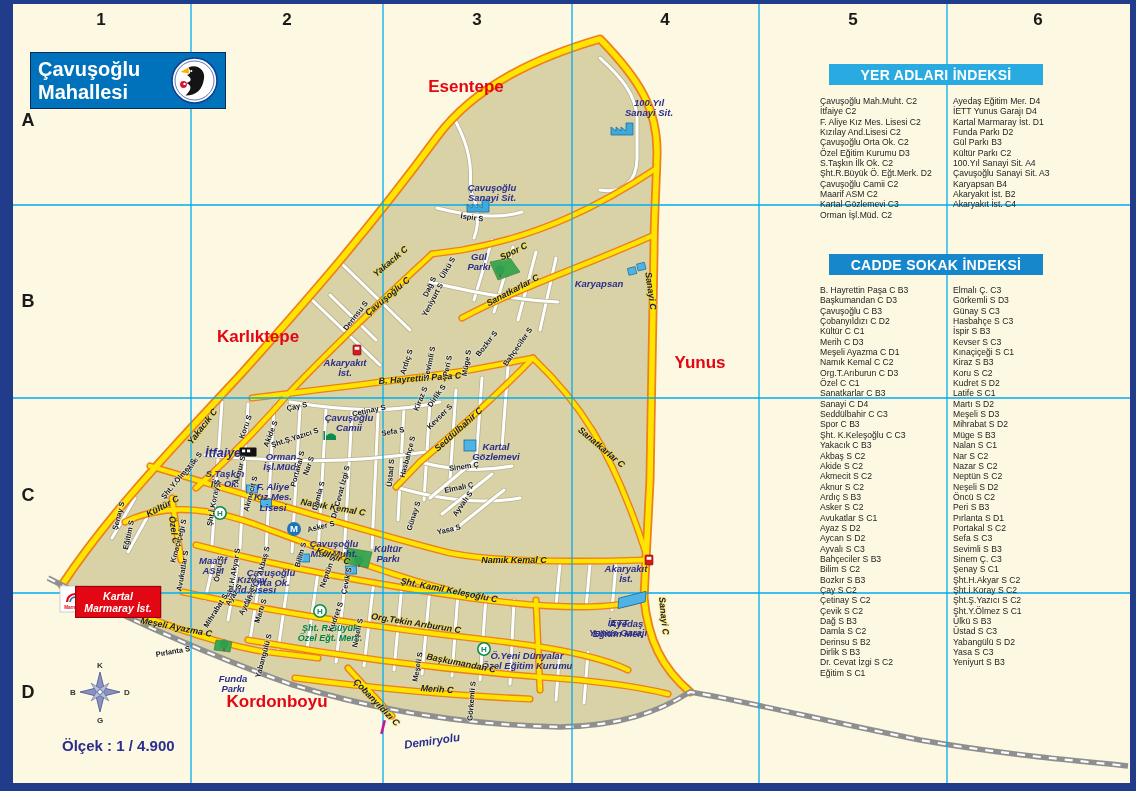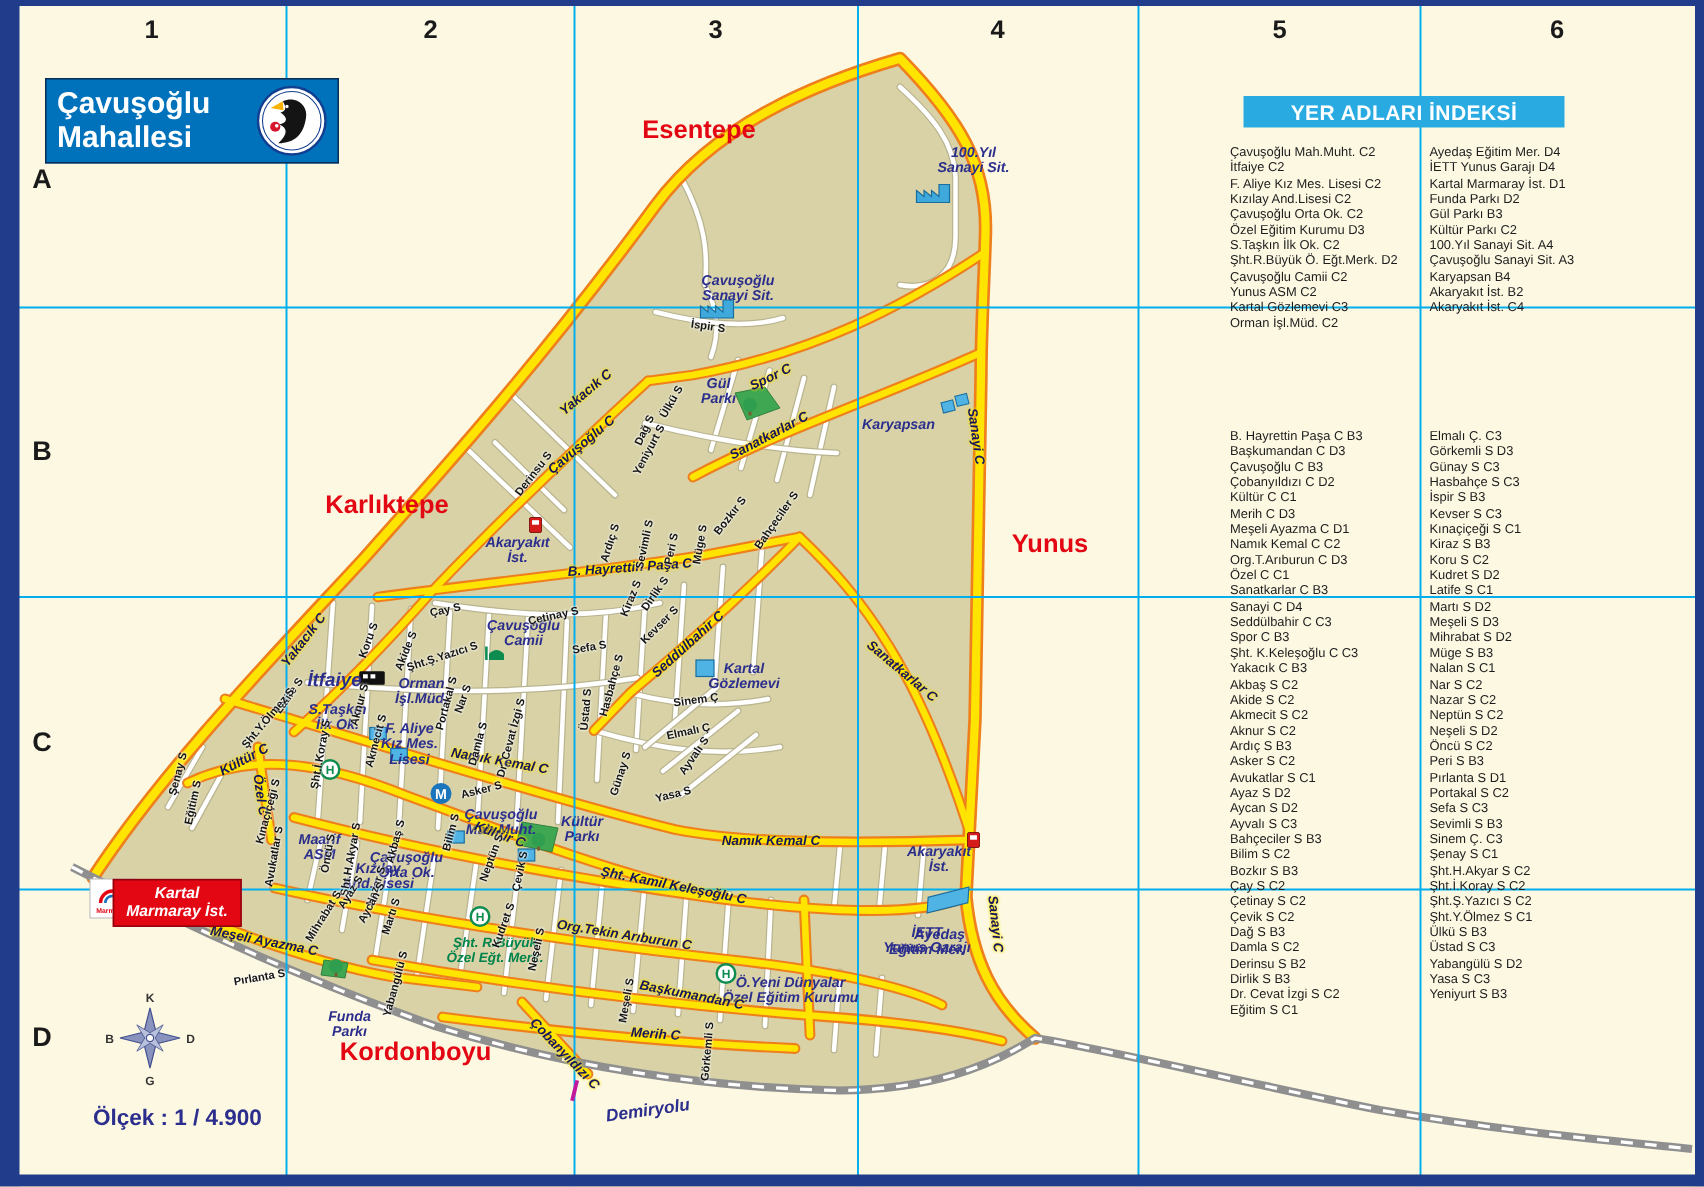--- a/index.html
+++ b/index.html
@@ -335,32 +335,33 @@
       <path d="M-6,-13 C3,-17 11,-10 9.5,-2 C8,9 2,15 -9,15 C-2.5,9 -2.5,4.5 -8.5,2.5
                C-3,1.5 -2,-2 -7.5,-5.5 C-3,-6.5 -4,-10 -6,-13 Z" fill="#141414"></path>
       <path d="M-6,-13 L-14,-8.5 L-5.5,-7 Z" fill="#F9B200"></path>
       <circle cx="-3.2" cy="-9.5" r="1.1" fill="#fff"></circle>
       <circle cx="-11" cy="4" r="3.4" fill="#D6152C"></circle>
       <circle cx="-10" cy="3.4" r="1.2" fill="#fff"></circle>
     </svg>
   </div>
 
   <div class="idx-header" id="yer-header">YER ADLARI İNDEKSİ</div>
+  <div class="idx-header" id="cadde-header">CADDE SOKAK İNDEKSİ</div>
 
   <div class="idx-col" id="yer-col1">
       <div class="idx-row">Çavuşoğlu Mah.Muht.  C2</div>
       <div class="idx-row">İtfaiye  C2</div>
       <div class="idx-row">F. Aliye Kız Mes. Lisesi  C2</div>
       <div class="idx-row">Kızılay And.Lisesi  C2</div>
       <div class="idx-row">Çavuşoğlu Orta Ok.  C2</div>
       <div class="idx-row">Özel Eğitim Kurumu  D3</div>
       <div class="idx-row">S.Taşkın İlk Ok.  C2</div>
       <div class="idx-row">Şht.R.Büyük Ö. Eğt.Merk.  D2</div>
       <div class="idx-row">Çavuşoğlu Camii  C2</div>
-      <div class="idx-row">Yunus ASM  C2</div>
+      <div class="idx-row">Maarif ASM  C2</div>
       <div class="idx-row">Kartal Gözlemevi  C3</div>
       <div class="idx-row">Orman İşl.Müd.  C2</div>
     </div>
   <div class="idx-col" id="yer-col2">
       <div class="idx-row">Ayedaş Eğitim Mer.  D4</div>
       <div class="idx-row">İETT Yunus Garajı  D4</div>
       <div class="idx-row">Kartal Marmaray İst.  D1</div>
       <div class="idx-row">Funda Parkı  D2</div>
       <div class="idx-row">Gül Parkı  B3</div>
       <div class="idx-row">Kültür Parkı  C2</div>

